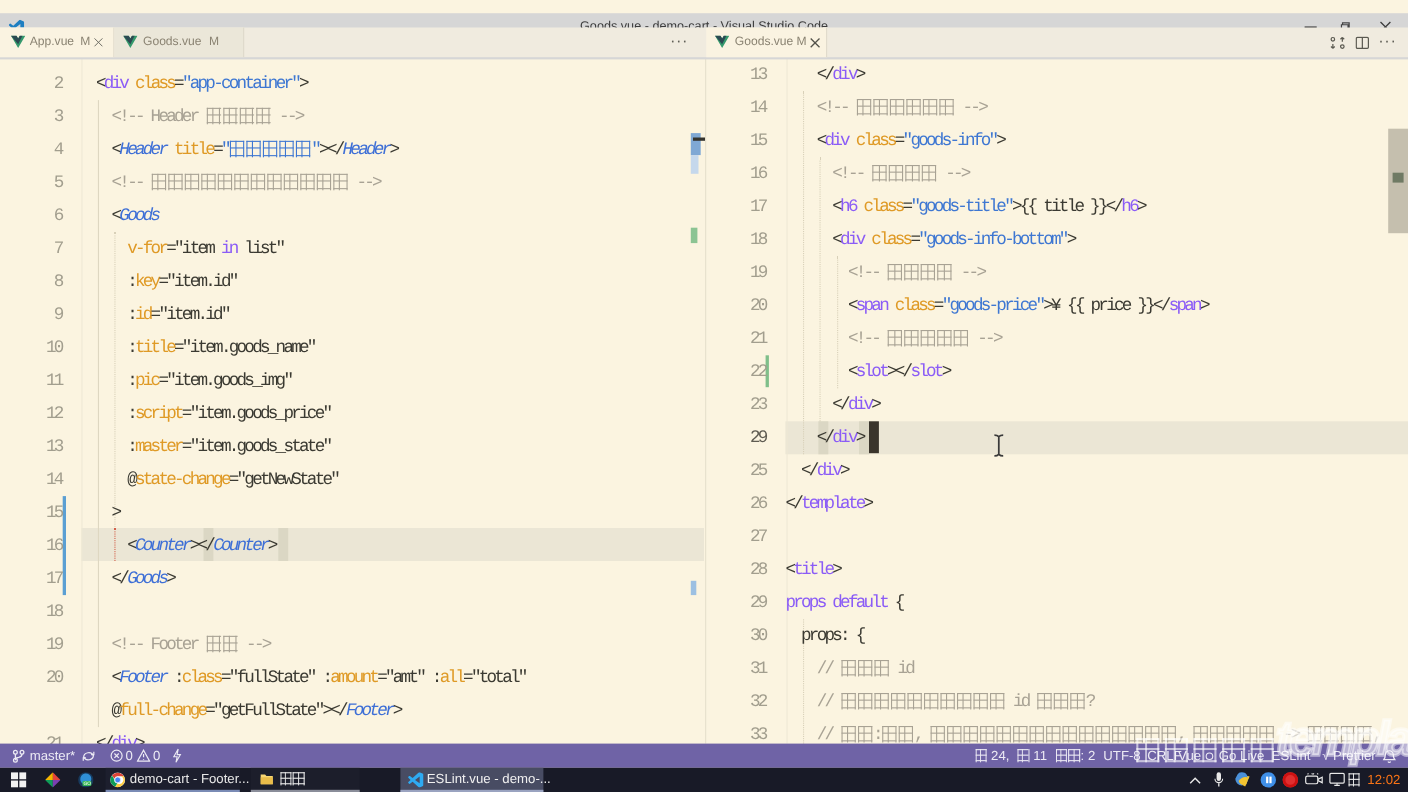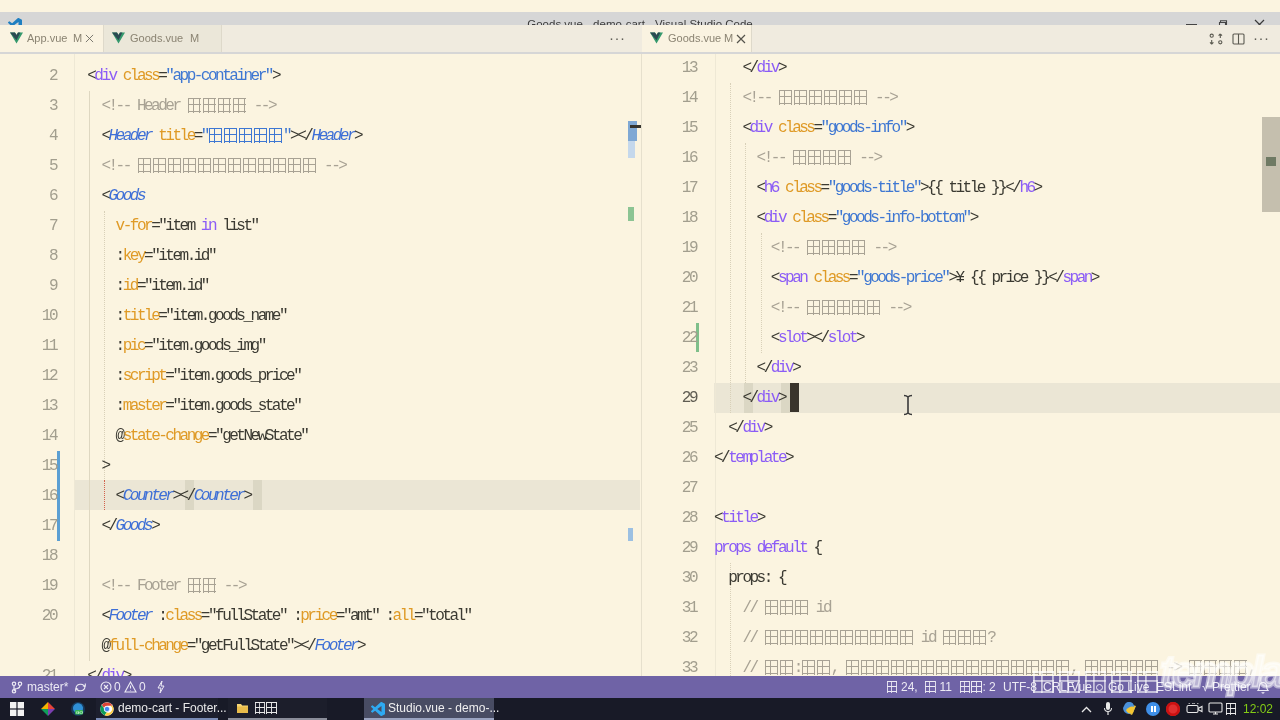--- a/index.html
+++ b/index.html
@@ -76,21 +76,21 @@
       :<span class="o">title</span>="item.goods_name"
       :<span class="o">pic</span>="item.goods_img"
       :<span class="o">script</span>="item.goods_price"
       :<span class="o">master</span>="item.goods_state"
       @<span class="o">state-change</span>="getNewState"
     &gt;
       &lt;<span class="i">Counter</span>&gt;&lt;/<span class="i">Counter</span>&gt;
     &lt;/<span class="i">Goods</span>&gt;
 
     <span class="g">&lt;!-- Footer <i class="z"></i><i class="z"></i> --&gt;</span>
-    &lt;<span class="i">Footer</span> :<span class="o">class</span>="fullState" :<span class="o">price</span>="amt" :<span class="o">all</span>="total"
+    &lt;<span class="i">Footer</span> :<span class="o">class</span>="fullState" :<span class="o">amount</span>="amt" :<span class="o">all</span>="total"
     @<span class="o">full-change</span>="getFullState"&gt;&lt;/<span class="i">Footer</span>&gt;
   &lt;/<span class="r">div</span>&gt;</pre>
 <pre class="a gut" style="left:640px;top:53px;width:56px">13
 14
 15
 16
 17
 18
 19
 20
@@ -286,21 +286,21 @@
  <div class="a" style="left:228px;top:0;width:99px;height:22px;background:#20222f91;border-bottom:2px solid #8a8d99"></div>
  <svg class="a" style="left:236px;top:4px" width="13" height="13" viewBox="0 0 13 13">
       <path fill="#f7d674" d="M1 2 h4 l1.2 1.5H12 V11 H1Z"></path>
       <path fill="#e9bc4a" d="M1 4.5 H12 V11 H1Z"></path>
     </svg>
  <div class="a" style="left:254px;top:0;height:20px;line-height:20px;font-size:12px;color:#e8e8e8"><i class="z zs"></i><i class="z zs"></i></div>
  <div class="a" style="left:364px;top:0;width:130px;height:22px;background:#484c63;border-bottom:2px solid #9aa3c0"></div>
  <svg class="a" style="left:371px;top:4px" width="14" height="14" viewBox="0 0 100 100">
       <path fill="#2eaaf2" d="M96.5 10.7 75.9.8a6.2 6.2 0 0 0-7.1 1.2L29.3 38 12.1 25a4.1 4.1 0 0 0-5.3.2L1.3 30.3a4.1 4.1 0 0 0 0 6.1L16.2 50 1.3 63.6a4.1 4.1 0 0 0 0 6.1l5.5 5a4.1 4.1 0 0 0 5.3.3l17.2-13 39.5 36a6.2 6.2 0 0 0 7 1.2l20.7-10a6.2 6.2 0 0 0 3.5-5.6V16.3a6.2 6.2 0 0 0-3.5-5.6ZM75 72.3 45 50l30-22.3Z"></path>
     </svg>
- <div class="a" style="left:388px;top:0;height:20px;line-height:20px;font-size:12px;color:#f0f0f0">Studio.vue - demo-...</div>
+ <div class="a" style="left:388px;top:0;height:20px;line-height:20px;font-size:12px;color:#f0f0f0">ESLint.vue - demo-...</div>
  <svg class="a" style="left:1081px;top:8px" width="11" height="7" viewBox="0 0 11 7">
       <path d="M1 6 5.5 1.5 10 6" stroke="#e8e8e8" stroke-width="1.3" fill="none"></path>
     </svg>
  <svg class="a" style="left:1103px;top:3px" width="10" height="15" viewBox="0 0 10 15">
       <g fill="#e8e8e8">
         <rect x="3" y="1" width="4" height="8" rx="2"></rect>
         <path d="M1 7 a4 4 0 0 0 8 0 h-1 a3 3 0 0 1-6 0Z"></path>
         <rect x="4.4" y="11" width="1.2" height="3"></rect>
       </g>
     </svg>
@@ -320,17 +320,17 @@
         <path d="M3 1 a2 2 0 0 1 4 0 M8 1 a2 2 0 0 1 4 0" stroke-width="1"></path>
       </g>
     </svg>
  <svg class="a" style="left:1208px;top:4px" width="15" height="13" viewBox="0 0 15 13">
       <g stroke="#e8e8e8" fill="none" stroke-width="1.1">
         <rect x="1" y="1" width="13" height="9" rx="1"></rect>
         <path d="M5 12 h5 M7.5 10 v2"></path>
       </g>
     </svg>
  <div class="a" style="left:1225px;top:0;height:22px;line-height:22px;font-size:13px;color:#eee"><i class="z zs"></i></div>
- <div class="a" style="left:1243px;top:0;height:15px;line-height:22px;font-size:12px;color:#84cc16">12:02</div>
+ <div class="a" style="left:1243px;top:0;height:15px;line-height:22px;font-size:12px;color:#f97316">12:02</div>
 </div>
 
 <div class="a" style="left:1030px;top:671px;color:rgba(255,255,255,.6)"><i class="z zw"></i><i class="z zw"></i><i class="z zw"></i><i class="z zw"></i><i class="z zw"></i></div>
 <div class="a" style="left:1160px;top:644px;font:italic 700 44px/56px 'Liberation Sans';color:rgba(255,255,255,.52);letter-spacing:-3.5px;-webkit-text-stroke:3px rgba(255,255,255,.5)">template</div>
 
 </body></html>

